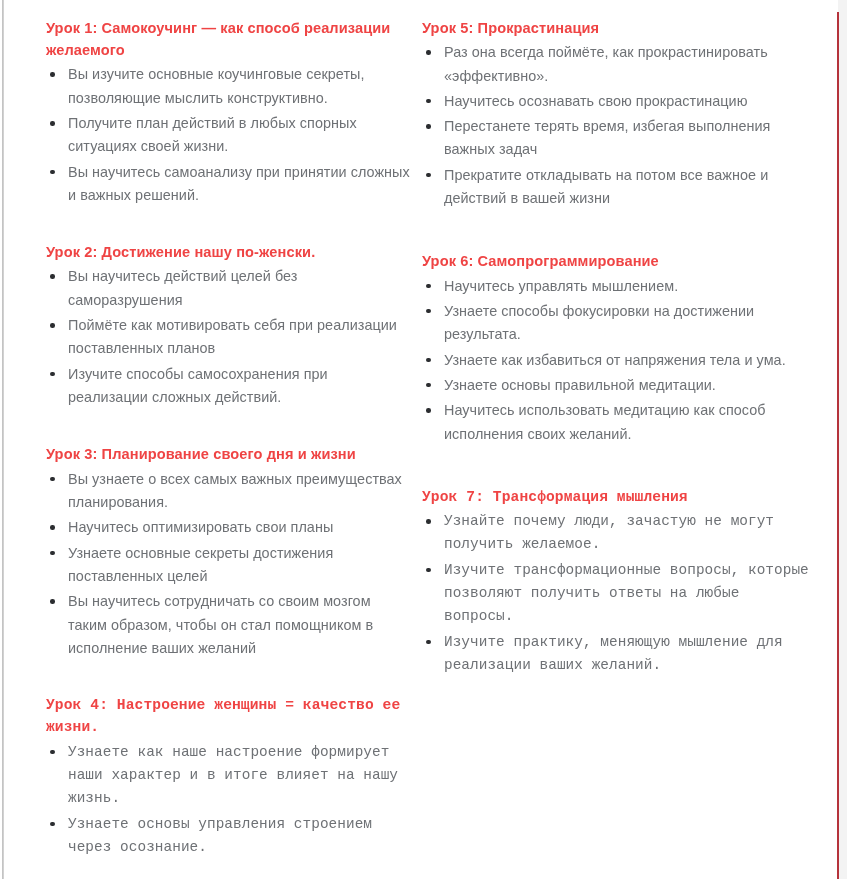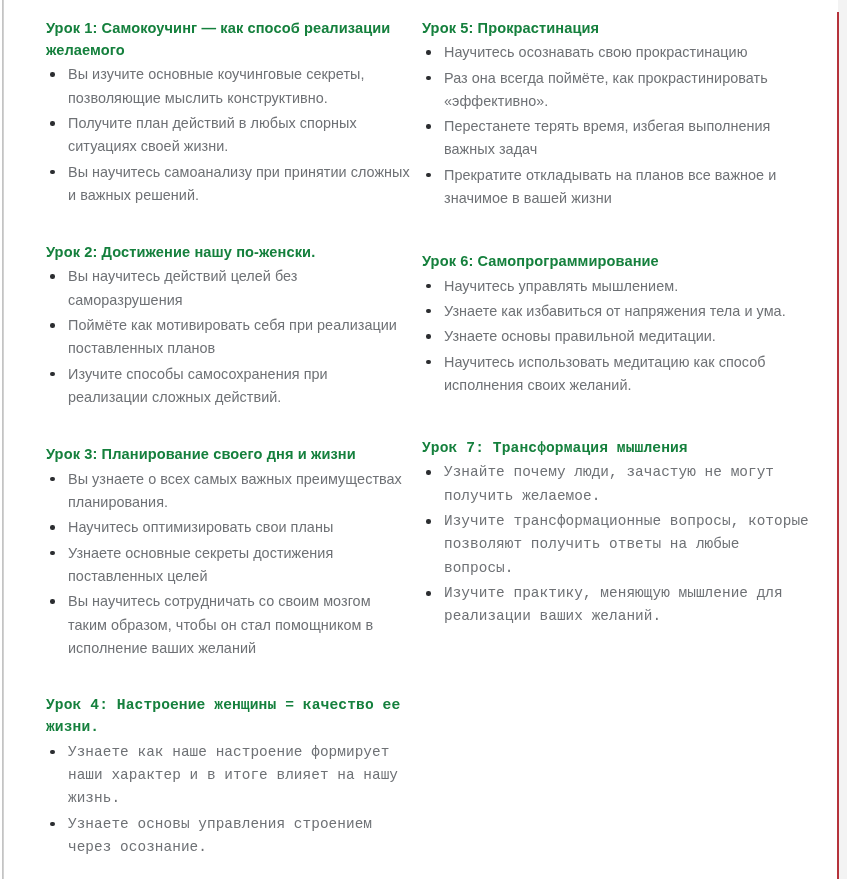--- a/index.html
+++ b/index.html
@@ -79,21 +79,21 @@
   }
   .lesson:last-child {
     margin-bottom: 0;
     font-family: Liberation Mono, monospace;
   }
 
   .lesson-title {
     margin: 0 0 2px 0;
     font-size: 14.6px;
     font-weight: bold;
-    color: #15803d;
+    color: #ef4444;
     line-height: 1.52;
     letter-spacing: 0.1px;
   }
 
   .bullets {
     list-style: none;
     margin: 0;
     padding: 0;
   }
 
@@ -171,31 +171,32 @@
         </ul>
       </section>
 
     </div>
 
     <div class="col col-right">
 
       <section class="lesson gap-xl">
         <h3 class="lesson-title">Урок 5: Прокрастинация</h3>
         <ul class="bullets">
+          <li class="bullet">Раз она всегда поймёте, как прокрастинировать «эффективно».</li>
           <li class="bullet">Научитесь осознавать свою прокрастинацию</li>
-          <li class="bullet">Раз она всегда поймёте, как прокрастинировать «эффективно».</li>
           <li class="bullet">Перестанете терять время, избегая выполнения важных задач</li>
-          <li class="bullet">Прекратите откладывать на планов все важное и значимое в вашей жизни</li>
+          <li class="bullet">Прекратите откладывать на потом все важное и действий в вашей жизни</li>
         </ul>
       </section>
 
       <section class="lesson gap-xl">
         <h3 class="lesson-title">Урок 6: Самопрограммирование</h3>
         <ul class="bullets">
           <li class="bullet">Научитесь управлять мышлением.</li>
+          <li class="bullet">Узнаете способы фокусировки на достижении результата.</li>
           <li class="bullet">Узнаете как избавиться от напряжения тела и ума.</li>
           <li class="bullet">Узнаете основы правильной медитации.</li>
           <li class="bullet">Научитесь использовать медитацию как способ исполнения своих желаний.</li>
         </ul>
       </section>
 
       <section class="lesson">
         <h3 class="lesson-title">Урок 7: Трансформация мышления</h3>
         <ul class="bullets">
           <li class="bullet">Узнайте почему люди, зачастую не могут получить желаемое.</li>

